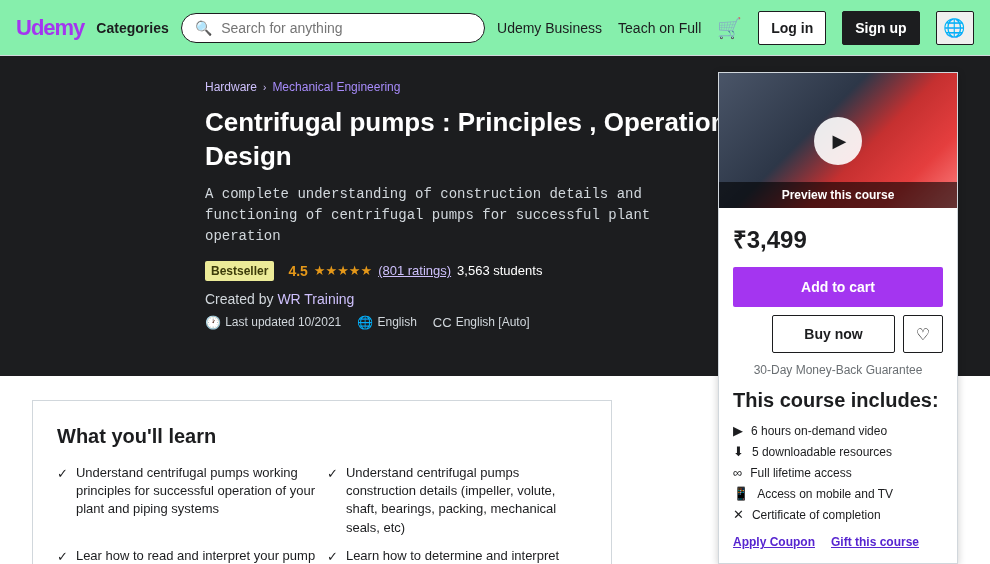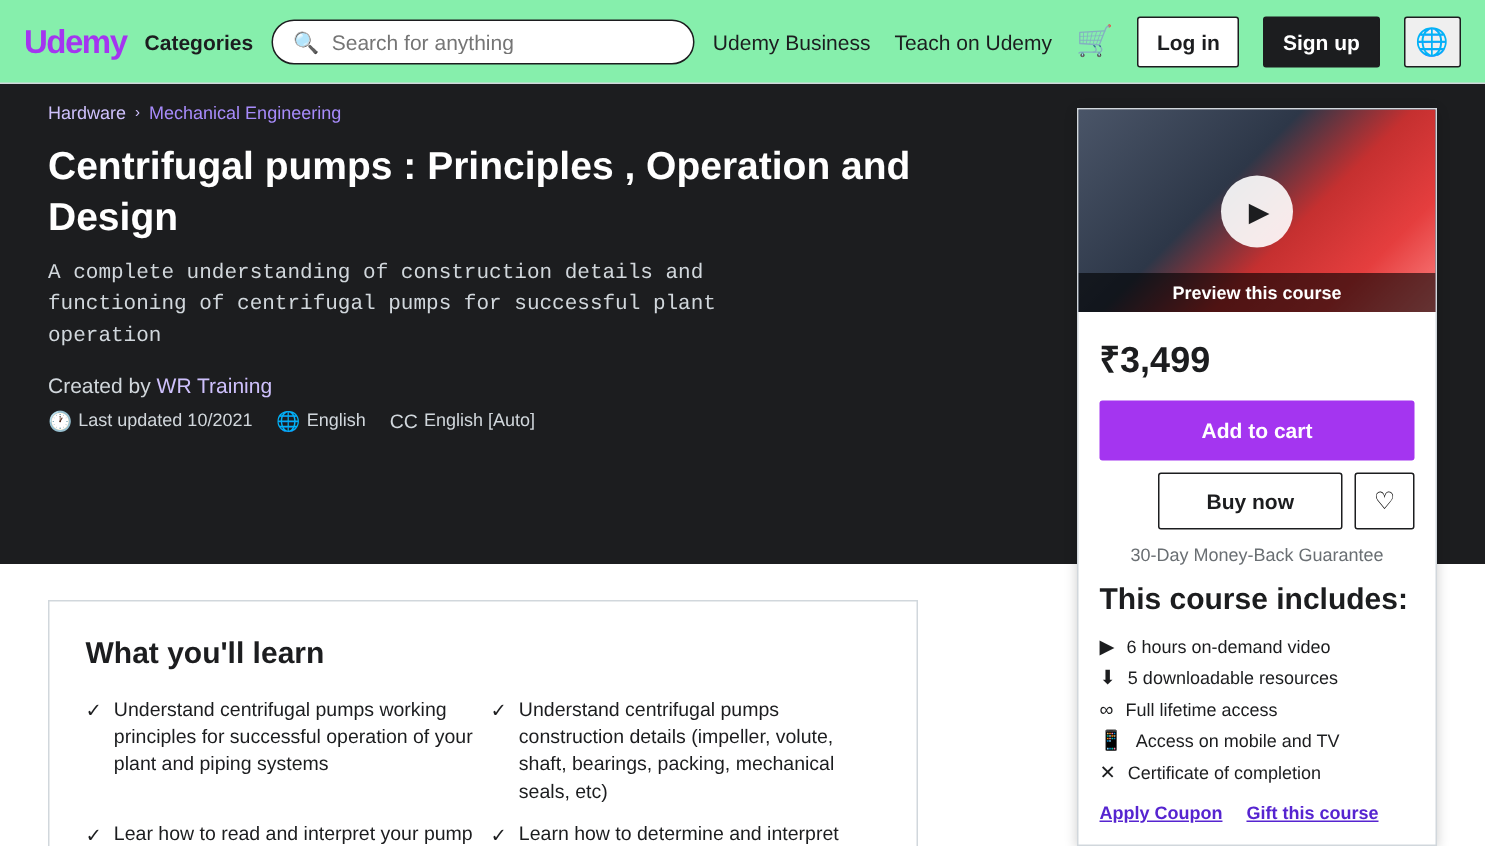--- a/index.html
+++ b/index.html
@@ -28,22 +28,22 @@
       padding: 8px 12px; font-size: 14px; font-weight: 700; cursor: pointer; border-radius: 2px;
     }
     .btn-signup {
       border: 1.5px solid #1c1d1f; background: #1c1d1f; color: #fff;
       padding: 8px 12px; font-size: 14px; font-weight: 700; cursor: pointer; border-radius: 2px;
     }
     .header-globe { font-size: 18px; cursor: pointer; border: 1.5px solid #1c1d1f; border-radius: 2px; padding: 5px 7px; color: #1c1d1f; }
 
     
     .hero {
-      background: #1c1d1f; color: #fff; padding: 12px 32px 28px 32px;
-      display: flex; gap: 0; position: relative; min-height: 320px;
+      background: #1c1d1f; color: #fff; padding: 24px 32px 28px 32px;
+      display: flex; gap: 0; position: relative; min-height: 320px; justify-content: center;
     }
     .hero-content { max-width: 580px; flex: 1; }
     .breadcrumb { display: flex; align-items: center; gap: 6px; font-size: 12px; color: #cec0fc; margin-bottom: 12px; }
     .breadcrumb-sep { color: #cec0fc; font-size: 10px; }
     .breadcrumb a { color: #cec0fc; text-decoration: none; }
     .breadcrumb a:last-child { color: #a78bfa; }
     .hero-title { font-size: 26px; font-weight: 700; line-height: 1.3; margin-bottom: 10px; color: #fff; }
     .hero-subtitle { font-size: 14px; color: #d1d7dc; line-height: 1.5; margin-bottom: 14px; max-width: 500px; font-family: Liberation Mono, monospace; }
     .bestseller-badge {
       background: #eceb98; color: #3d3c0a; font-size: 12px; font-weight: 700;
@@ -125,37 +125,44 @@
 
 <header class="header">
   <div class="header-logo">Udemy</div>
   <span class="header-categories">Categories</span>
   <div class="header-search">
     <span class="header-search-icon">🔍</span>
     <input type="text" placeholder="Search for anything" style="">
   </div>
   <div class="header-right">
     <span class="header-link">Udemy Business</span>
-    <span class="header-link">Teach on Udemy</span>
+    <span class="header-link">Teach on Full</span>
     <span class="header-cart">🛒</span>
     <button class="btn-login">Log in</button>
     <button class="btn-signup">Sign up</button>
     <button class="header-globe">🌐</button>
   </div>
 </header>
 
 <section class="hero">
   <div class="hero-content">
     <div class="breadcrumb">
       <a>Hardware</a>
       <span class="breadcrumb-sep">›</span>
       <a>Mechanical Engineering</a>
     </div>
     <h1 class="hero-title">Centrifugal pumps : Principles , Operation and Design</h1>
     <p class="hero-subtitle">A complete understanding of construction details and functioning of centrifugal pumps for successful plant operation</p>
+    <div class="rating-row">
+      <span class="bestseller-badge">Bestseller</span>
+      <span class="rating-num">4.5</span>
+      <span class="stars">★★★★★</span>
+      <span class="rating-count">(801 ratings)</span>
+      <span class="students">3,563 students</span>
+    </div>
     <div class="created-by">
       <span>Created by</span>&nbsp;<a>WR Training</a>
     </div>
     <div class="meta-row">
       <div class="meta-item">
         <span class="meta-icon">🕐</span>
         <span>Last updated 10/2021</span>
       </div>
       <div class="meta-item">
         <span class="meta-icon">🌐</span>

